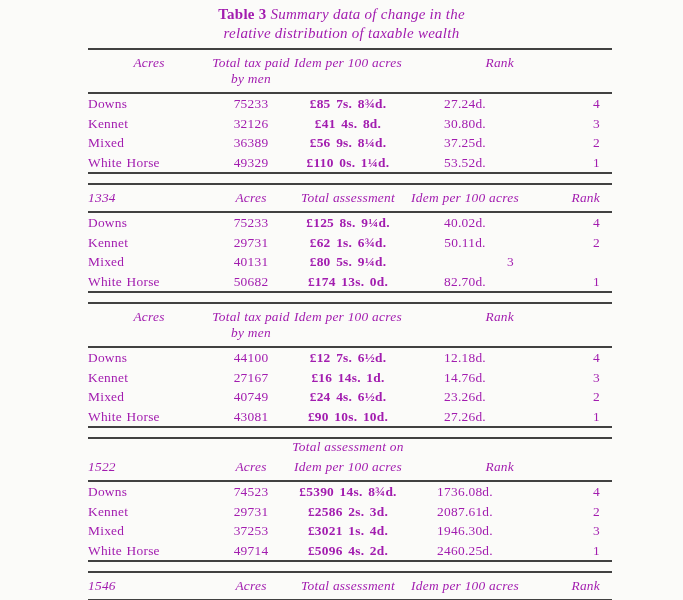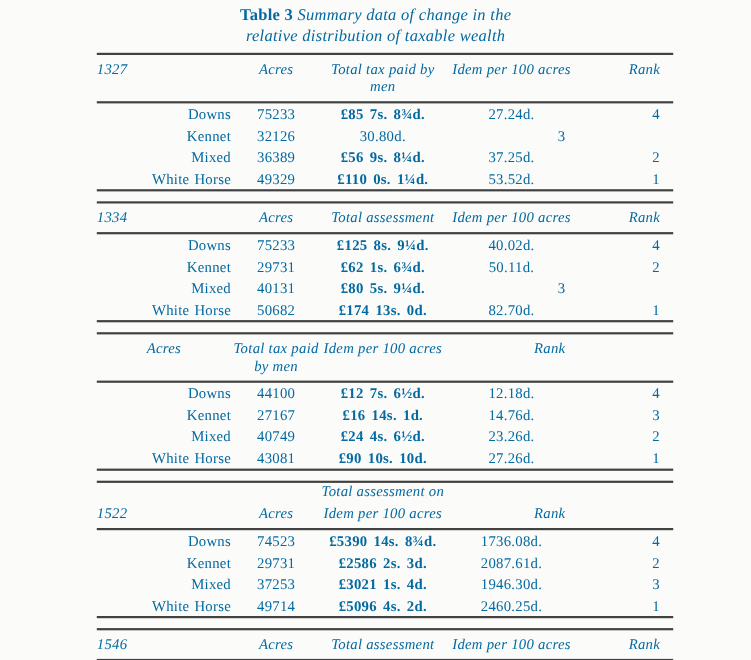--- a/index.html
+++ b/index.html
@@ -6,21 +6,21 @@
     margin: 0;
     padding: 0;
     background: #fbfbf9;
   }
   .page {
     position: relative;
     width: 683px;
     height: 600px;
     overflow: hidden;
     background: #fbfbf9;
-    color: #0369a1;
+    color: #a21caf;
     font-family: "Liberation Serif", "DejaVu Serif", serif;
     font-size: 13.4px;
     letter-spacing: 0.25px;
   }
   .title-block {
     padding-top: 5px;
     text-align: center;
     line-height: 19px;
     font-size: 15px;
   }
@@ -51,54 +51,54 @@
     font-style: italic;
     border-bottom: 2px solid #414141;
   }
   .data-row { line-height: 19.5px; }
   .c-region, .h-year { text-align: left; }
   .c-acres, .h-acres,
   .c-value, .h-value, .pre-value,
   .c-idem, .h-idem { text-align: center; }
   .c-rank, .h-rank { text-align: right; padding-right: 12px; }
   .c-value { word-spacing: 2px; font-weight: bold; }
-  .c-region { word-spacing: 1px; text-align: right; }
+  .c-region { word-spacing: 1px; }
 </style>
 </head>
 <body>
 
 <div class="page">
 
   <div class="title-block">
     <div><span class="title-prefix">Table 3</span><span>&nbsp;</span><span class="title-italic">Summary data of change in the</span></div>
     <div class="title-italic">relative distribution of taxable wealth</div>
   </div>
 
   <div class="table-wrap">
     <div class="section">
 
       <div class="grid header-row">
-        <div class="h-year">1327</div>
         <div class="h-acres">Acres</div>
         <div class="h-value">Total tax paid by men</div>
         <div class="h-idem">Idem per 100 acres</div>
         <div class="h-rank">Rank</div>
       </div>
       <div class="sec-body">
     <div class="grid data-row">
       <div class="c-region">Downs</div>
       <div class="c-acres">75233</div>
       <div class="c-value">£85 7s. 8¾d.</div>
       <div class="c-idem">27.24d.</div>
       <div class="c-rank">4</div>
     </div>
 
     <div class="grid data-row">
       <div class="c-region">Kennet</div>
       <div class="c-acres">32126</div>
+      <div class="c-value">£41 4s. 8d.</div>
       <div class="c-idem">30.80d.</div>
       <div class="c-rank">3</div>
     </div>
 
     <div class="grid data-row">
       <div class="c-region">Mixed</div>
       <div class="c-acres">36389</div>
       <div class="c-value">£56 9s. 8¼d.</div>
       <div class="c-idem">37.25d.</div>
       <div class="c-rank">2</div>

